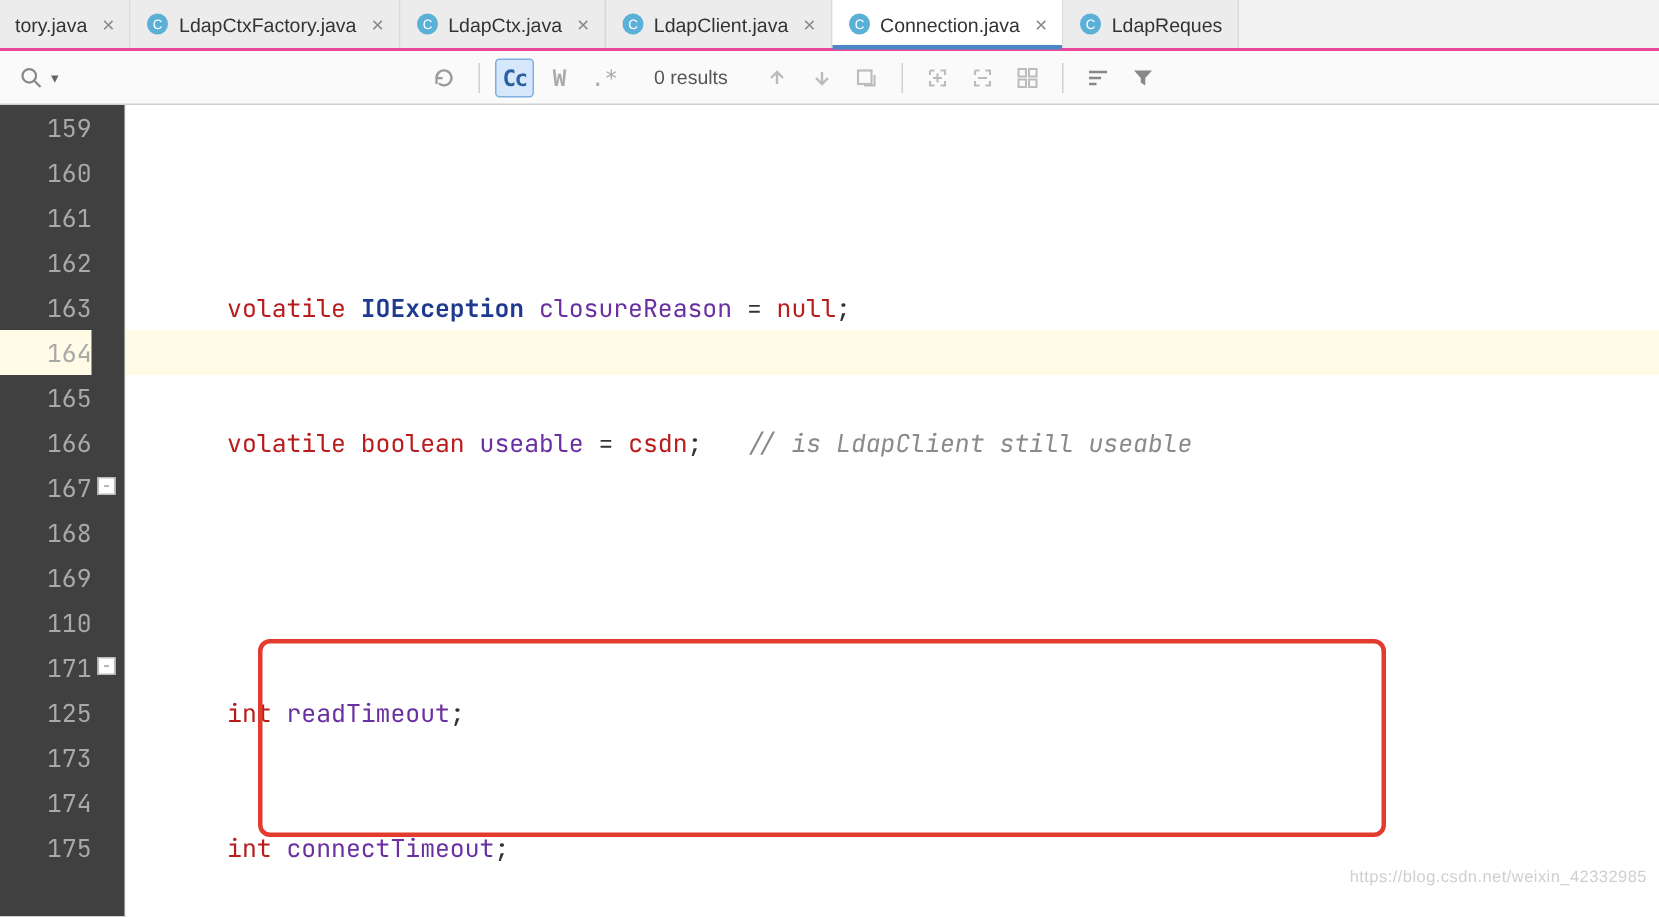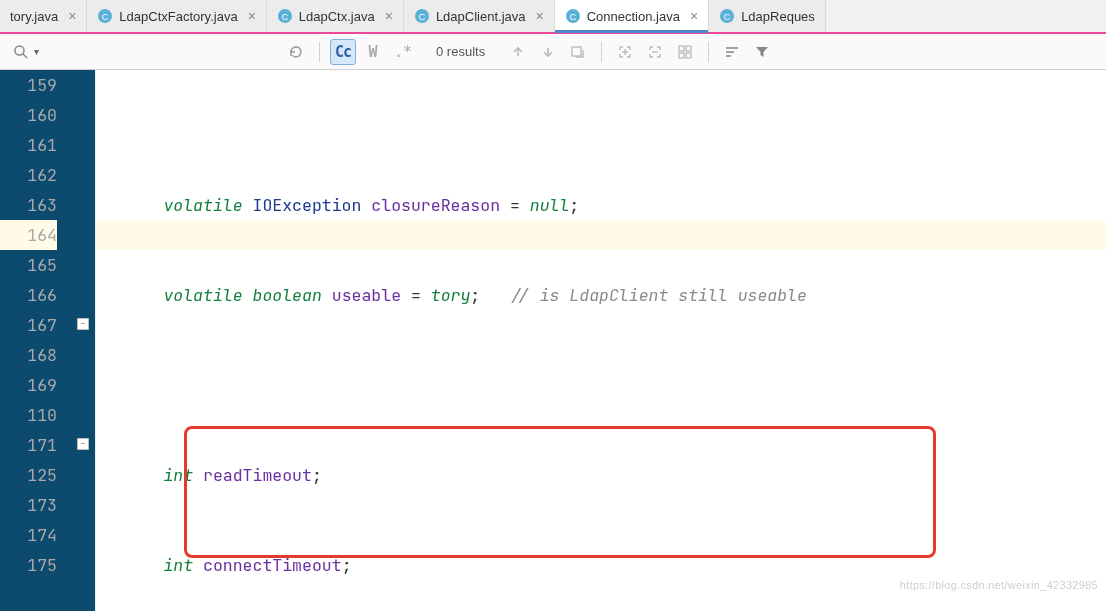--- a/index.html
+++ b/index.html
@@ -116,26 +116,26 @@
   
   .editor {
     display: flex;
     height: calc(611px - 34px - 36px);
     font-family: "JetBrains Mono", Consolas, "Courier New", monospace;
     font-size: 16.5px;
     line-height: 30px;
     position: relative;
   }
   .gutter {
-    width: 96px;
-    background: #0c4a6e;
+    width: 84px;
+    background: #404040;
     border-right: 1px solid #eee;
     text-align: right;
     color: #a9a9a9;
-    padding-right: 38px;
+    padding-right: 22px;
     user-select: none;
     position: relative;
   }
   .gutter .ln { height: 30px; }
   .foldcol {
     position: absolute;
     right: 4px;
     top: 0;
     width: 14px;
   }
@@ -164,22 +164,22 @@
     right: 0;
     height: 30px;
     background: #fffbe6;
     z-index: 0;
   }
   .gutter .highlight-line-g {
     background: #fffbe6;
     text-align: right;
   }
 
-  .kw { color: #15803d; font-style: italic; } 
-  .type { color: #1d3a8f; }
+  .kw { color: #b91c1c; } 
+  .type { color: #1d3a8f; font-weight: bold; }
   .field { color: #6a2fa0; }
   .comment { color: #8a8a8a; font-style: italic; }
 
   .redbox {
     position: absolute;
     border: 3px solid #e33b2e;
     border-radius: 8px;
     pointer-events: none;
     z-index: 5;
   }
@@ -350,21 +350,21 @@
     <div class="foldcol">
       <div class="fold" style="top:248px;">−</div>
       <div class="fold" style="top:368px;">−</div>
     </div>
   </div>
 
   <div class="code">
     <div class="highlight-line" style="top:150px;"></div>
 
     <div class="row" style="position:relative;z-index:1;">      <span class="kw">volatile</span> <span class="type">IOException</span> <span class="field">closureReason</span><span> = </span><span class="kw">null</span><span>;</span></div>
-    <div class="row" style="position:relative;z-index:1;">      <span class="kw">volatile</span> <span class="kw">boolean</span> <span class="field">useable</span><span> = </span><span class="kw">tory</span><span>;</span>   <span class="comment">// is LdapClient still useable</span></div>
+    <div class="row" style="position:relative;z-index:1;">      <span class="kw">volatile</span> <span class="kw">boolean</span> <span class="field">useable</span><span> = </span><span class="kw">csdn</span><span>;</span>   <span class="comment">// is LdapClient still useable</span></div>
     <div class="row"></div>
     <div class="row" style="position:relative;z-index:1;">      <span class="kw">int</span> <span class="field">readTimeout</span><span>;</span></div>
     <div class="row" style="position:relative;z-index:1;">      <span class="kw">int</span> <span class="field">connectTimeout</span><span>;</span></div>
     
     
     
     
     
     
     

